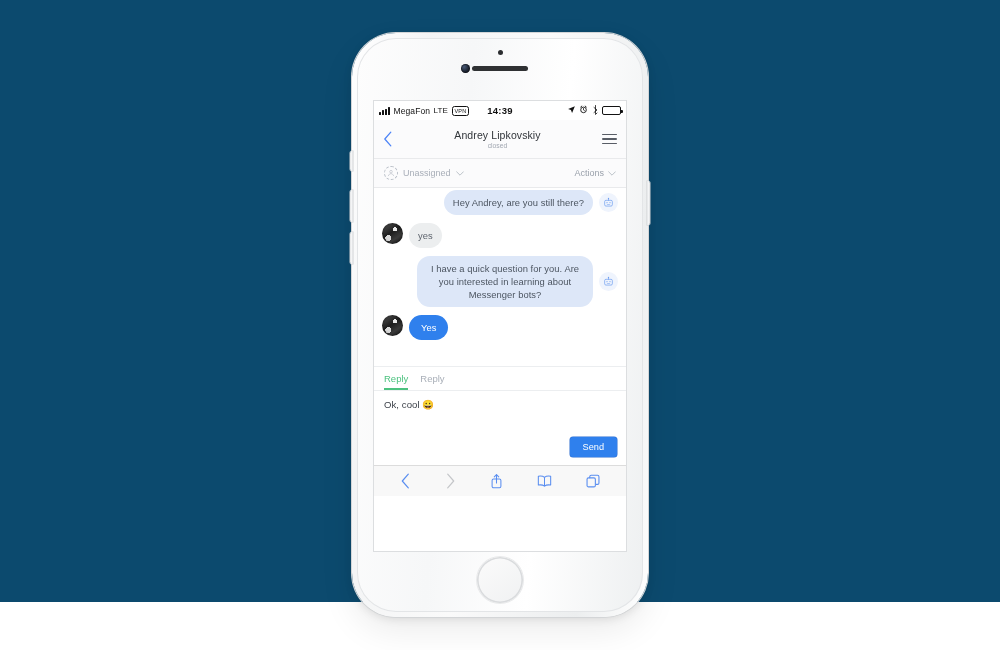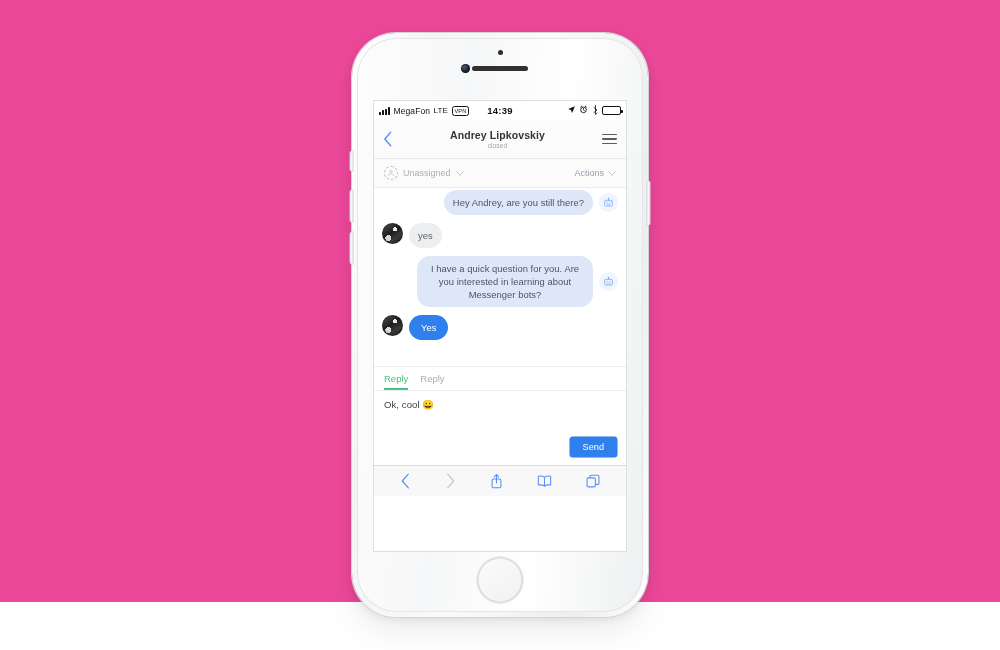--- a/index.html
+++ b/index.html
@@ -9,21 +9,21 @@
     height: 650px;
     overflow: hidden;
     background: #ffffff;
     font-family: "Liberation Sans", sans-serif;
   }
 
   #stage {
     position: relative;
     width: 1000px;
     height: 602px;
-    background: #ec4899;
+    background: #0c4a6e;
   }
 
   
   .phone {
     position: absolute;
     left: 352px;
     top: 33px;
     width: 296px;
     height: 584px;
     border-radius: 44px;
@@ -186,21 +186,21 @@
     position: relative;
     height: 39px;
     background: #fbfbfc;
     border-bottom: 1px solid #e9eaec;
     display: flex;
     align-items: center;
     padding: 0 9px;
   }
   .back-chevron { color: #4d84f7; display: flex; align-items: center; }
   .chat-title-block { flex: 1; text-align: center; }
-  .chat-title { font-size: 10.5px; color: #31353a; letter-spacing: .1px; font-weight: bold; }
+  .chat-title { font-size: 10.5px; color: #31353a; letter-spacing: .1px; }
   .chat-sub   { font-size: 6.8px; color: #a2a8b2; margin-top: 1px; }
   .hamburger { width: 15px; display: flex; flex-direction: column; gap: 3px; }
   .hamburger span { display: block; height: 1.4px; background: #585d66; border-radius: 1px; }
 
   
   .assign-bar {
     height: 29px;
     background: #fbfbfc;
     border-bottom: 1px solid #e9eaec;
     display: flex;

